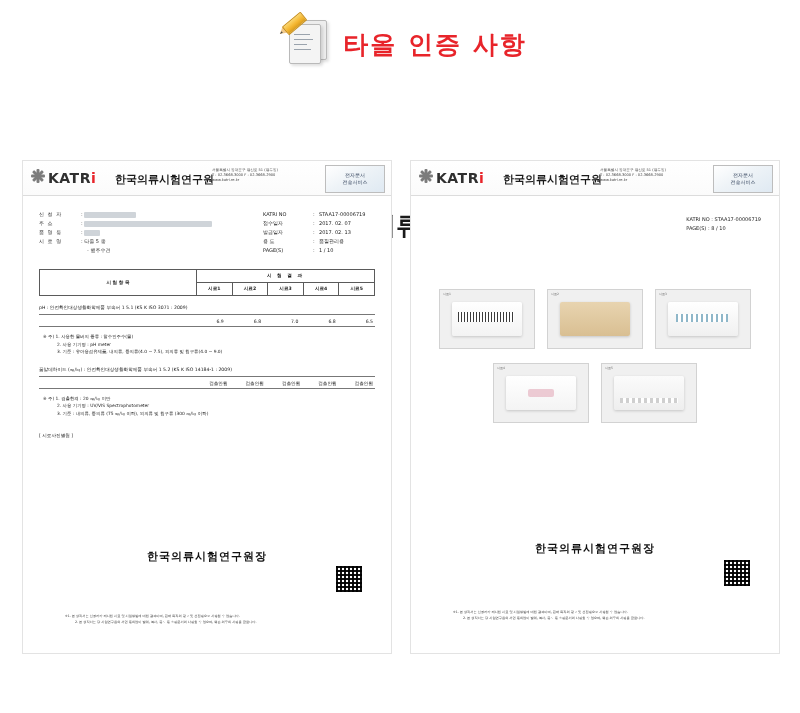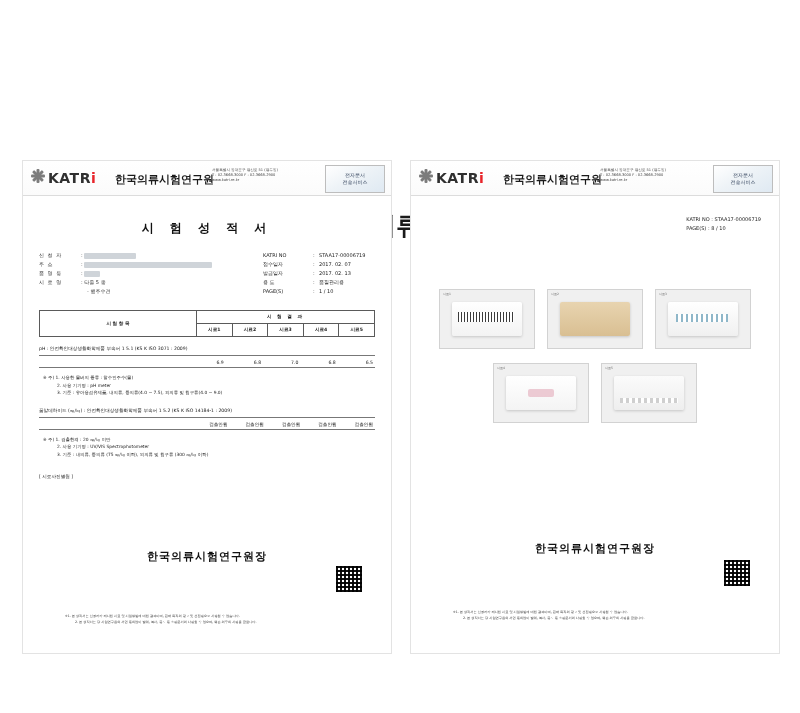--- a/index.html
+++ b/index.html
@@ -432,20 +432,38 @@
   .sheet-left .legal { top: 452px; }
   .sheet-right .legal { top: 448px; }
   .legal .l-row { display: flex; }
   .legal .l-num { width: 10px; flex: 0 0 10px; }
 </style>
 </head>
 <body>
 
 <div class="page">
 
+  <div class="header">
+    <div class="header-icon">
+      <div class="doc-sheet back"></div>
+      <div class="doc-sheet front"></div>
+      <div class="doc-lines">
+          <i></i>
+          <i></i>
+          <i></i>
+          <i></i>
+        </div>
+      <div class="pencil">
+        <div class="tip"></div>
+        <div class="lead"></div>
+        <div class="body"></div>
+      </div>
+    </div>
+    <div class="header-title">타올 인증 사항</div>
+  </div>
 
   <div class="brandrow">
     <div class="katri-big">
       <div class="katri-mark">
         <span class="blade b1"></span>
           <span class="blade b2"></span>
         <span class="blade b3"></span>
           <span class="blade b4"></span>
         <span class="blade b5"></span>
           <span class="blade b6"></span>
@@ -477,21 +495,20 @@
 T : 02-3668-3000  F : 02-3668-2900
 www.katri.re.kr</div>
       <div class="hk-badge">
           <span style="white-space:pre-line">전자문서
 전송서비스</span>
         </div>
     </div>
 
     <div class="sheet-body">
 
-      <div class="report-title">시 험 성 적 서</div>
 
       <div class="meta-wrap">
         <div class="meta-left">
           <div class="row">
               <span class="lbl">신 청 자</span>
               <span>: <span class="redacted" style="width:52px"></span></span>
             </div>
           <div class="row">
               <span class="lbl">주     소</span>
               <span>: <span class="redacted" style="width:128px"></span></span>

